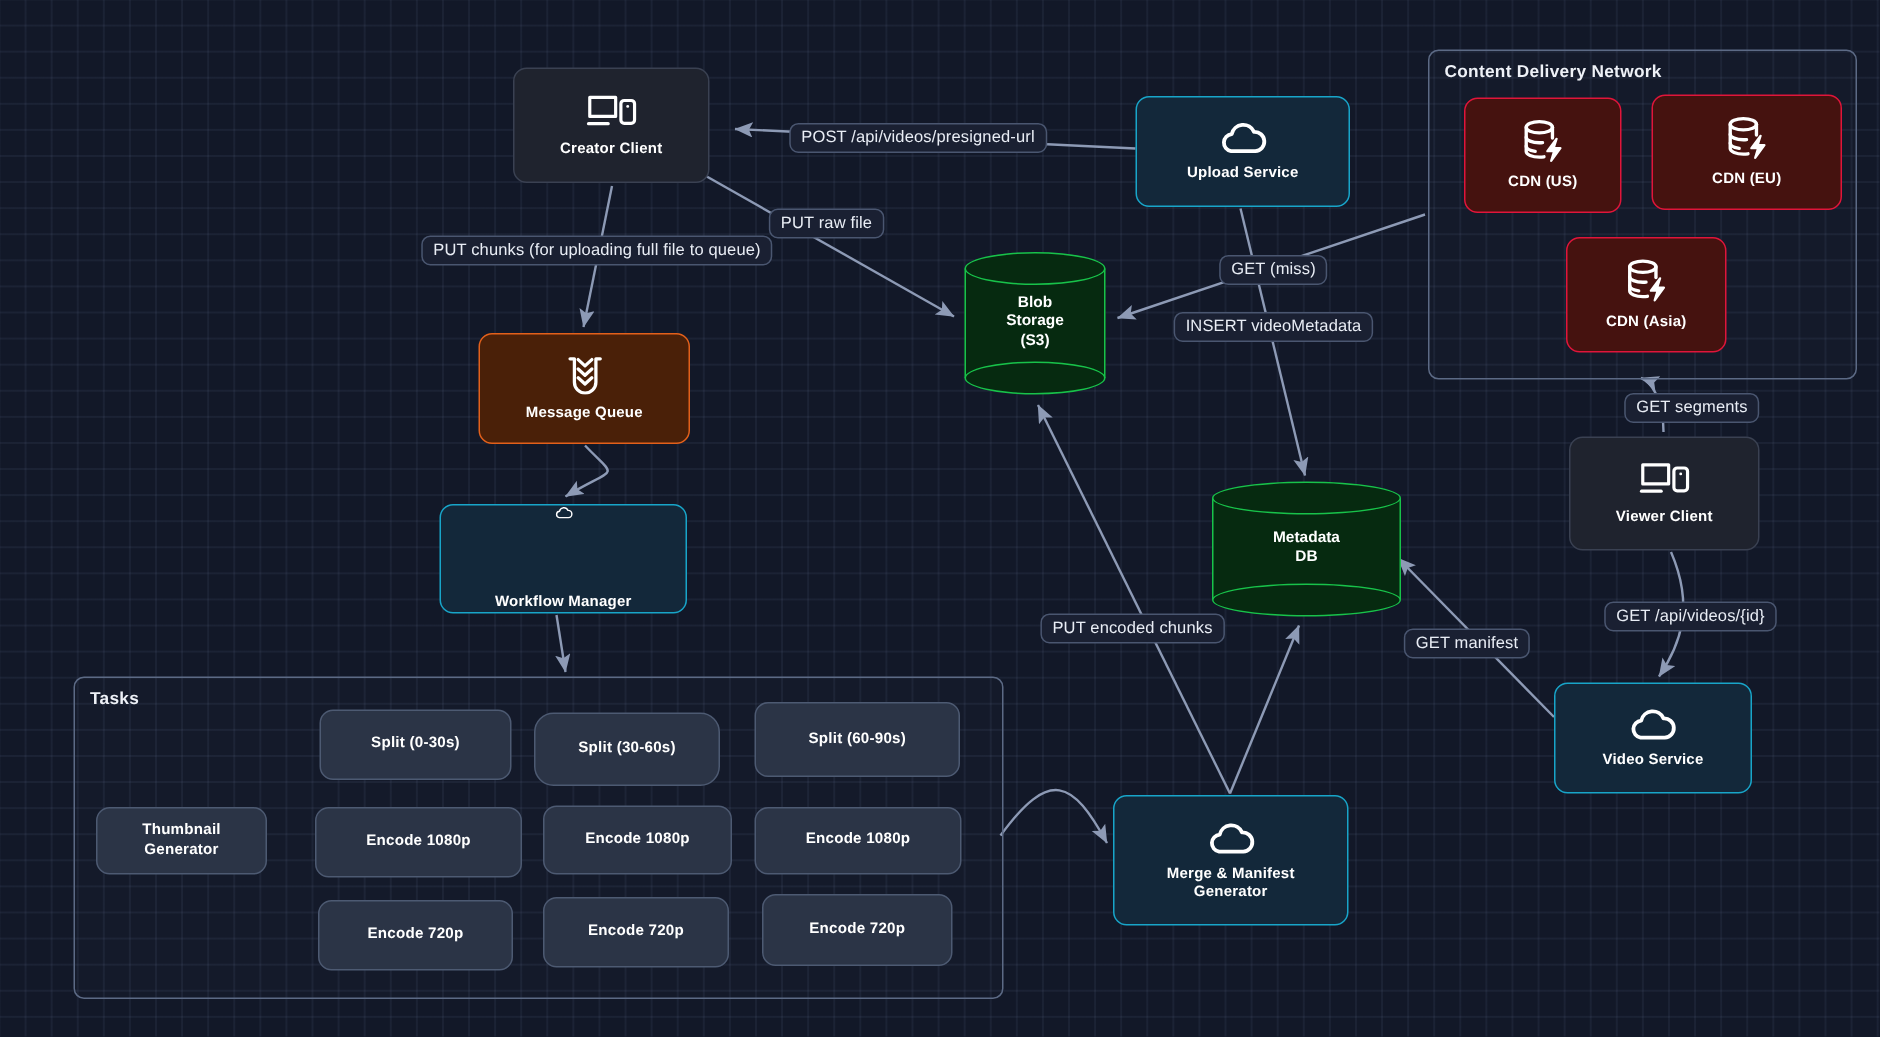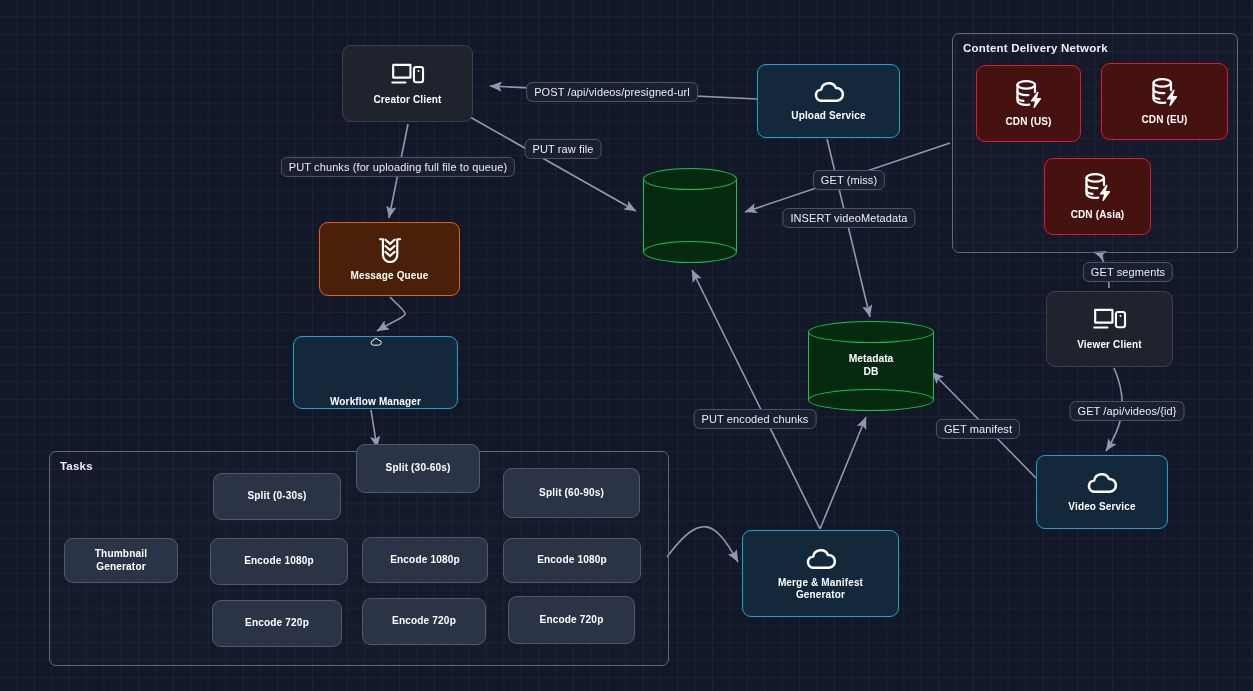--- a/index.html
+++ b/index.html
@@ -113,20 +113,25 @@
       <div class="group-title" style="left: 963px; top: 42px;">Content Delivery Network</div>
       <div class="group" style="left: 49px; top: 451px; width: 618px; height: 213px;"></div>
       <div class="group-title" style="left: 60px; top: 460px;">Tasks</div>
     </div>
 
   <div id="db-layer">
       <div class="cyl" style="left: 643px; top: 168px; width: 94px; height: 95px;">
         <div class="body"></div>
         <div class="bot"></div>
         <div class="top"></div>
+        <div class="label">
+          <div>Blob</div>
+          <div>Storage</div>
+          <div>(S3)</div>
+        </div>
       </div>
       <div class="cyl" style="left: 808px; top: 321px; width: 126px; height: 90px;">
         <div class="body"></div>
         <div class="bot"></div>
         <div class="top"></div>
         <div class="label">
           <div>Metadata</div>
           <div>DB</div>
         </div>
       </div>
@@ -245,21 +250,21 @@
         <div class="label">
           <div>Thumbnail</div>
           <div>Generator</div>
         </div>
       </div>
       <div class="node n-task" style="left: 213px; top: 473px; width: 128px; height: 47px;">
         <div class="label">
           <div>Split (0-30s)</div>
         </div>
       </div>
-      <div class="node n-task" style="left: 356px; top: 444px; width: 124px; height: 49px;">
+      <div class="node n-task" style="left: 356px; top: 475px; width: 124px; height: 49px; border-radius: 13px;">
         <div class="label">
           <div>Split (30-60s)</div>
         </div>
       </div>
       <div class="node n-task" style="left: 503px; top: 468px; width: 137px; height: 50px;">
         <div class="label">
           <div>Split (60-90s)</div>
         </div>
       </div>
       <div class="node n-task" style="left: 210px; top: 538px; width: 138px; height: 47px;">
@@ -289,21 +294,21 @@
       </div>
       <div class="node n-task" style="left: 508px; top: 596px; width: 127px; height: 48px;">
         <div class="label">
           <div>Encode 720p</div>
         </div>
       </div>
     </div>
 
   <div id="edge-label-layer">
       <div class="elabel" style="left: 612px; top: 92px;">POST /api/videos/presigned-url</div>
-      <div class="elabel" style="left: 563px; top: 149px;">PUT raw file</div>
+      <div class="elabel" style="left: 551px; top: 149px;">PUT raw file</div>
       <div class="elabel" style="left: 398px; top: 167px;">PUT chunks (for uploading full file to queue)</div>
       <div class="elabel" style="left: 755px; top: 419px;">PUT encoded chunks</div>
       <div class="elabel" style="left: 849px; top: 218px;">INSERT videoMetadata</div>
       <div class="elabel" style="left: 849px; top: 180px;">GET (miss)</div>
       <div class="elabel" style="left: 1128px; top: 272px;">GET segments</div>
       <div class="elabel" style="left: 1127px; top: 411px;">GET /api/videos/{id}</div>
       <div class="elabel" style="left: 978px; top: 429px;">GET manifest</div>
     </div>
 
 </div>

